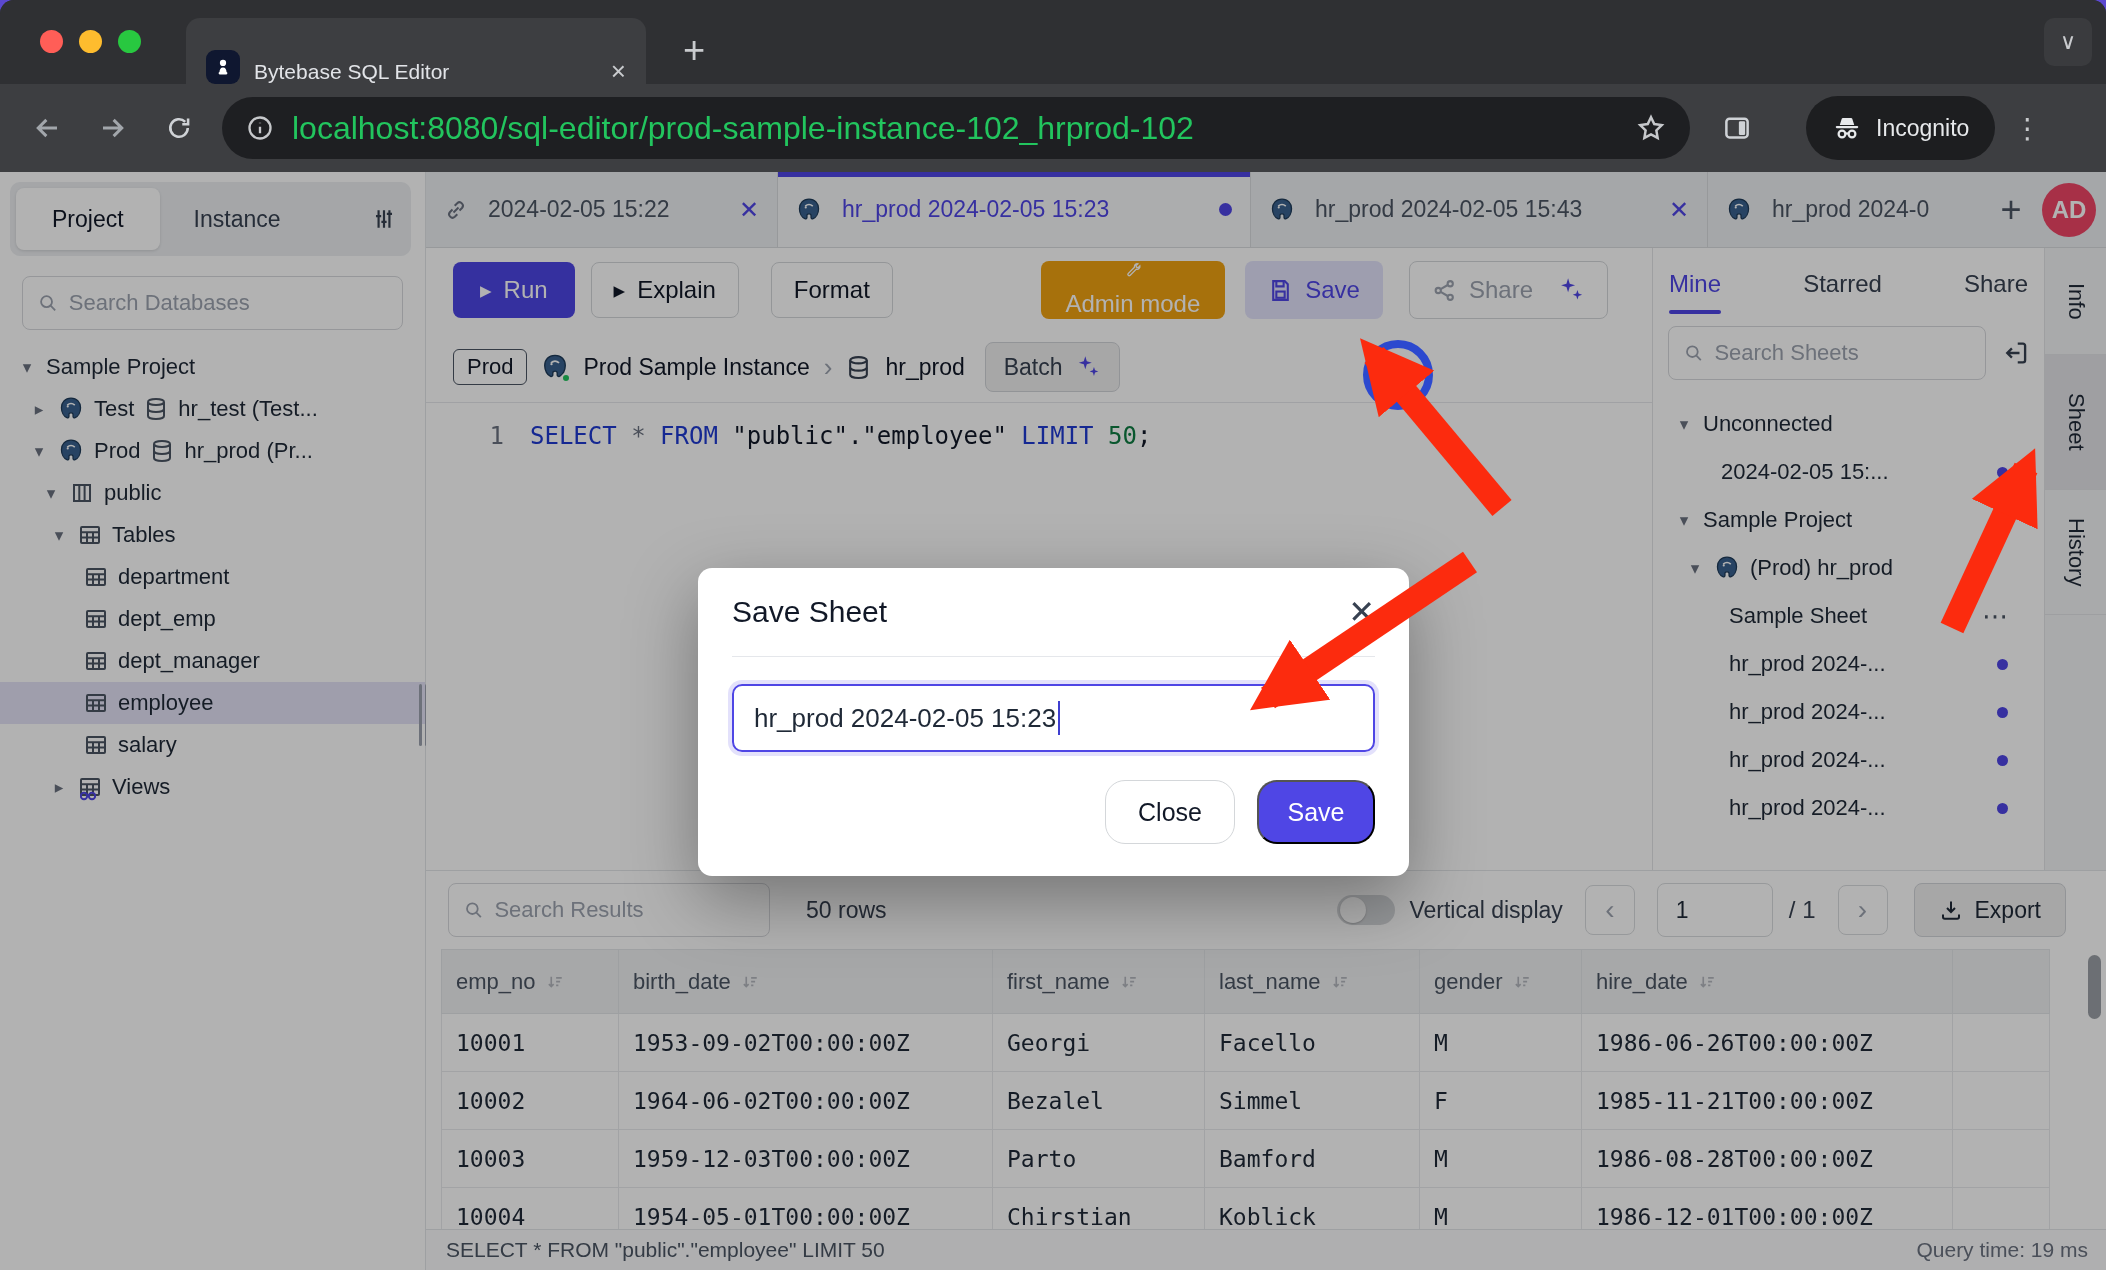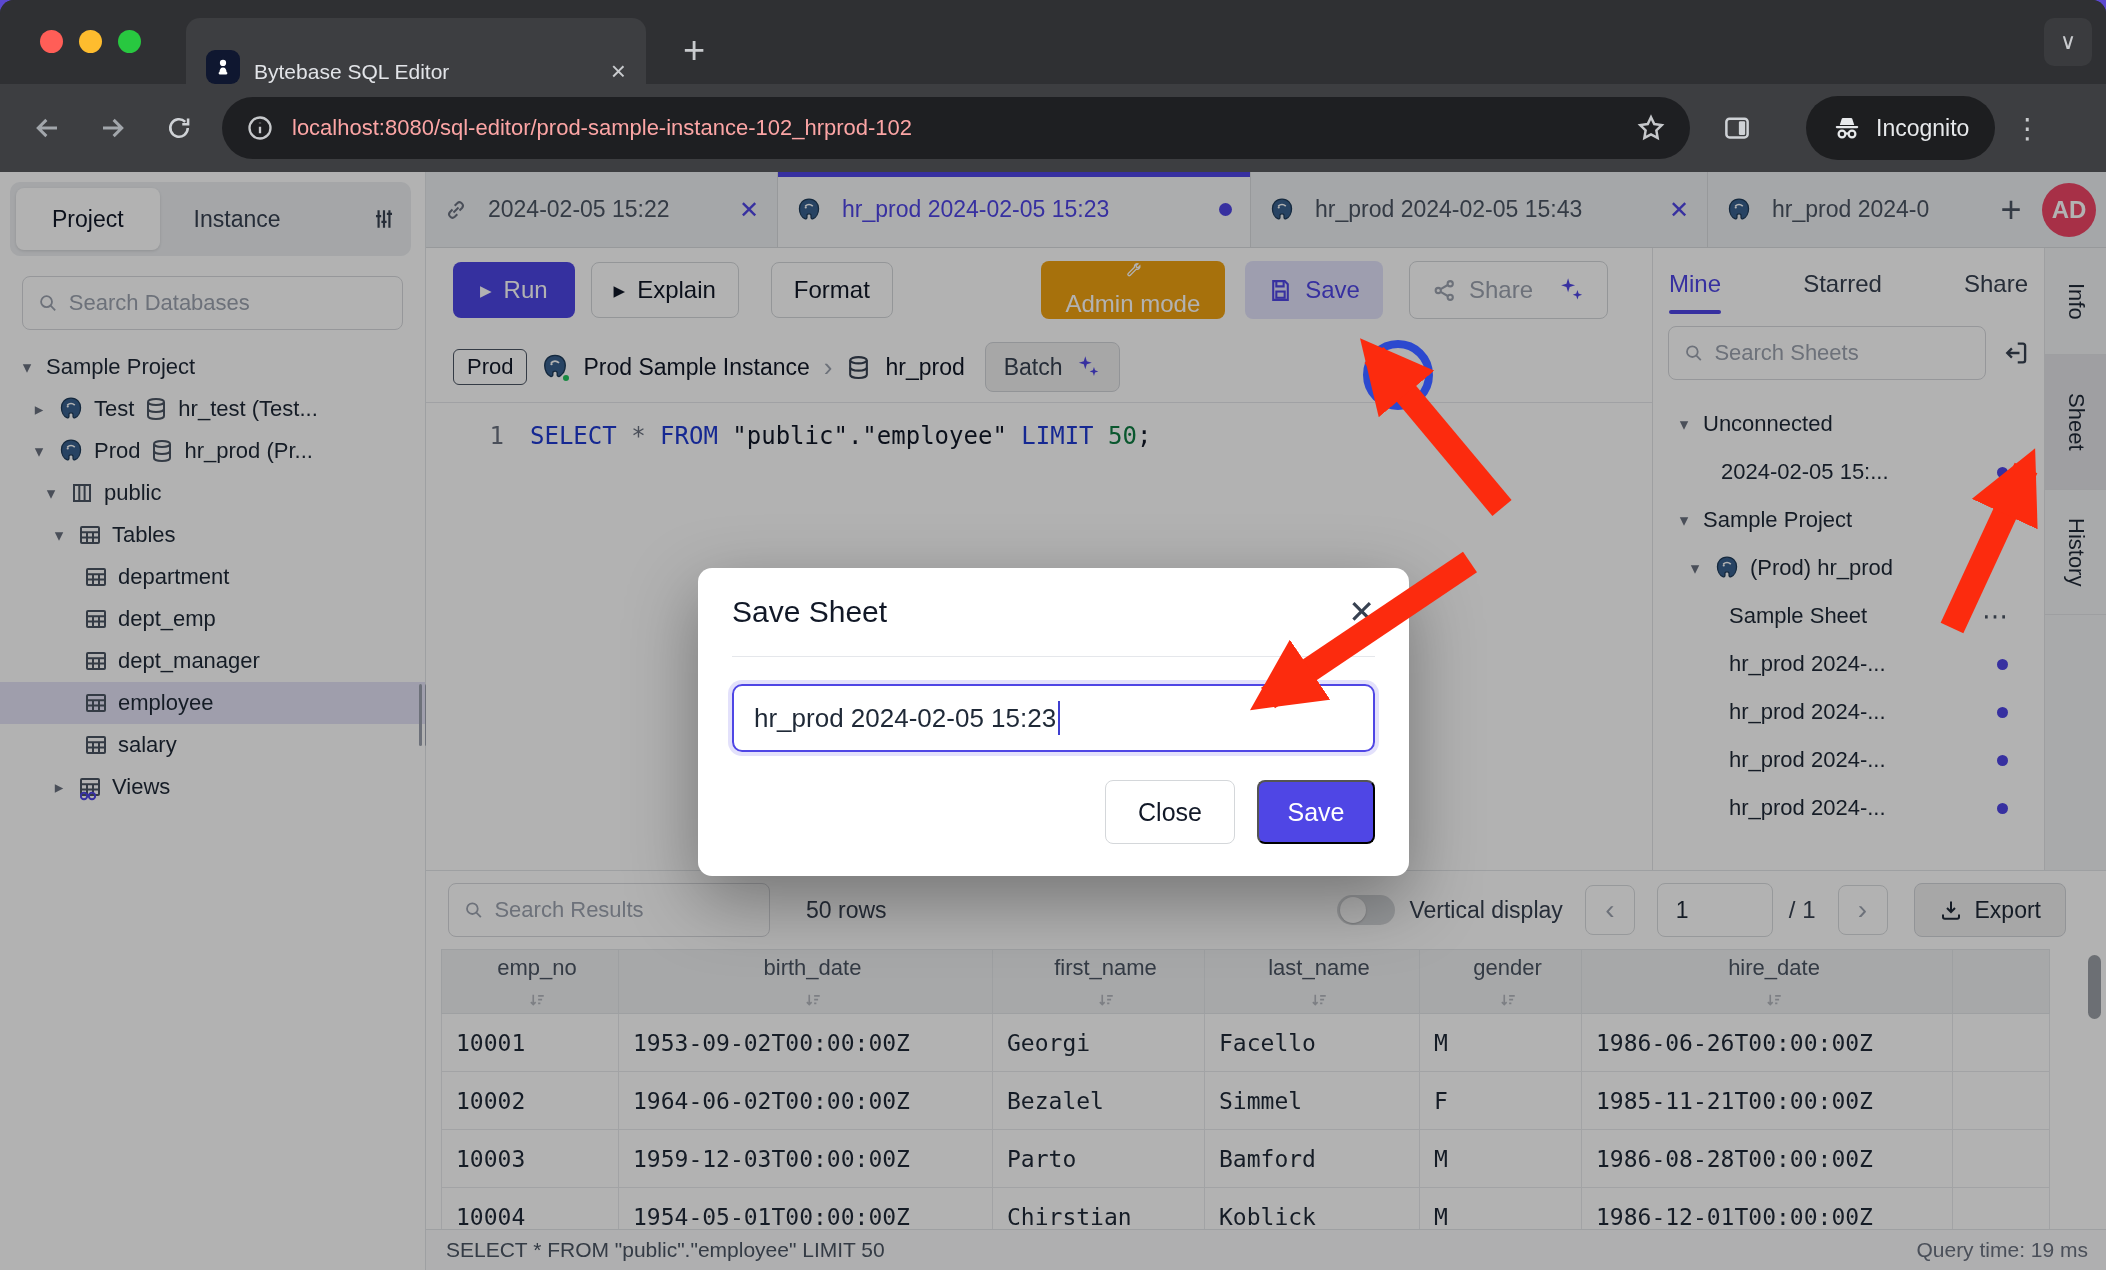--- a/index.html
+++ b/index.html
@@ -15,21 +15,21 @@
   .browser-tab { position:absolute; left:186px; top:18px; width:460px; height:66px; background:#3d3e41; border-radius:14px 14px 0 0; display:flex; align-items:flex-end; padding:0 20px; gap:14px; }
   .favicon { width:34px; height:34px; border-radius:9px; background:#0f1730; display:flex; align-items:center; justify-content:center; flex:0 0 auto; }
   .tab-title { font-size:21px; color:#e2e4e8; white-space:nowrap; overflow:hidden; flex:1; }
   .tab-close { margin-left:auto; color:#c9cbce; font-size:26px; line-height:1; flex:0 0 auto; }
   .newtab { position:absolute; left:666px; top:22px; width:56px; height:56px; display:flex; align-items:center; justify-content:center; color:#c9cbce; font-size:38px; font-weight:300; }
   .tabsearch { position:absolute; right:14px; top:18px; width:48px; height:48px; border-radius:10px; background:#3a3b3e; display:flex; align-items:center; justify-content:center; color:#c9cbce; font-size:22px; }
   .btoolbar { position:absolute; top:84px; left:0; width:2106px; height:88px; background:#3d3e41; display:flex; align-items:center; }
   .nav-ic { width:66px; height:66px; display:flex; align-items:center; justify-content:center; color:#a2a6ab; }
   .nav-ic.light { color:#cfd2d6; }
   .omnibox { margin-left:10px; width:1468px; height:62px; border-radius:31px; background:#1e1f22; display:flex; align-items:center; padding:0 24px; gap:18px; }
-  .omni-url { font-size:22px; color:#fca5a5; flex:1; white-space:nowrap; overflow:hidden; }
+  .omni-url { font-size:32px; color:#22c55e; flex:1; white-space:nowrap; overflow:hidden; }
   .incog-pill { margin-left:36px; height:64px; border-radius:32px; background:#1d1e20; display:flex; align-items:center; padding:0 26px; gap:14px; color:#e7e9eb; font-size:23px;text-align:center; }
   .kebab { margin-left:18px; color:#c9cbce; font-size:28px; letter-spacing:0; }
 
   
   .page { position:absolute; top:172px; left:0; width:2106px; height:1098px; background:#ffffff; }
 
   
   .sidebar { position:absolute; left:0; top:0; width:426px; height:1098px; background:#fff; border-right:1px solid #e3e5e8; }
   .sb-head { margin:10px 14px 0 10px; height:74px; background:#eceef1; border-radius:10px; display:flex; align-items:center; padding:6px 14px 6px 6px; }
   .sb-chip { height:62px; background:#fff; border-radius:8px; box-shadow:0 1px 3px rgba(0,0,0,.12); display:flex; align-items:center; padding:0 36px; font-size:23px; color:#111827; }
@@ -107,40 +107,40 @@
   .toggle i { position:absolute; left:3px; top:2px; width:26px; height:26px; border-radius:50%; background:#fff; box-shadow:0 1px 2px rgba(0,0,0,.2); }
   .tlabel { font-size:23px; color:#374151; }
   .pagbtn { width:50px; height:50px; border:1.5px solid #d9dbde; border-radius:8px; display:flex; align-items:center; justify-content:center; color:#9ca3af; font-size:28px; margin-left:22px; }
   .pageinput { width:116px; height:54px; border:1.5px solid #d9dbde; border-radius:8px; padding-left:18px; font-size:23px; color:#1f2937; margin-left:22px; outline:none; font-family:"Liberation Sans",sans-serif; }
   .pagetotal { font-size:24px; color:#374151; margin-left:16px; }
   .btn-export { margin-left:26px; border:1.5px solid #d2d5d9; border-radius:8px; height:54px; display:flex; align-items:center; gap:12px; padding:0 24px; font-size:23px; color:#1f2937; }
   .grid { position:relative; height:281px; overflow:hidden; }
   table.res { border-collapse:collapse; table-layout:fixed; margin-left:15px; }
   table.res th { height:64px; background:#f0f1f3; border:1px solid #e3e5e8; font-weight:normal; font-size:22px; color:#4b5563; text-align:left; padding-left:14px; }
   table.res td { height:58px; border:1px solid #e8eaec; font-size:23px; color:#1f2937; padding-left:14px; font-family:"DejaVu Sans Mono",monospace; white-space:nowrap; overflow:hidden; }
-  .thflex { display:flex; align-items:center; gap:10px;flex-direction:column; }
+  .thflex { display:flex; align-items:center; gap:10px; }
   .sorticon { color:#b3b7bd; }
   .vscroll { position:absolute; right:5px; top:6px; width:13px; height:64px; border-radius:7px; background:#9ba0a6; }
 
   
   .statusbar { position:absolute; left:426px; top:1057px; width:1680px; height:41px; background:#fbfbfc; border-top:1px solid #e3e5e8; display:flex; align-items:center; padding:0 18px 0 20px; }
   .st-left { font-size:21px; color:#4b5563; }
   .st-right { margin-left:auto; font-size:21px; color:#6b7280; }
 
   
   .backdrop { position:absolute; inset:0; background:rgba(0,0,0,.30); z-index:40; }
   .modal { position:absolute; left:698px; top:568px; width:711px; height:308px; background:#fff; border-radius:14px; box-shadow:0 24px 70px rgba(0,0,0,.35); z-index:60; padding:0 34px; }
   .m-head { height:88px; display:flex; align-items:center; }
   .m-title { font-size:30px; font-weight:500; color:#111827; }
   .m-close { margin-left:auto; font-size:32px; color:#374151; line-height:1; }
   .m-div { border-top:1px solid #e5e7eb; }
   .m-input { margin-top:27px; height:68px; border:2px solid #4f46e5; border-radius:10px; box-shadow:0 0 0 4px rgba(79,70,229,.16); display:flex; align-items:center; padding:0 20px; font-size:26px; color:#1f2937; }
   .caretbar { width:2px; height:34px; background:#3f3fd0; margin-left:2px; }
   .m-actions { margin-top:28px; display:flex; justify-content:flex-end; gap:22px; }
-  .m-btn { height:64px; border-radius:8px; font-size:25px; display:flex; align-items:center; justify-content:center; }
+  .m-btn { height:64px; border-radius:20px; font-size:25px; display:flex; align-items:center; justify-content:center; }
   .m-close-btn { width:130px; border:1.5px solid #d4d7da; background:#fff; color:#111827; }
   .m-save-btn { width:118px; background:#4f46e5; color:#fff; }
   .annot { position:absolute; inset:0; z-index:70; pointer-events:none; }
 </style>
 </head>
 <body>
 
 <svg width="0" height="0" style="position:absolute">
   <defs>
     <symbol id="i-search" viewBox="0 0 24 24" fill="none" stroke="currentColor" stroke-width="2">

